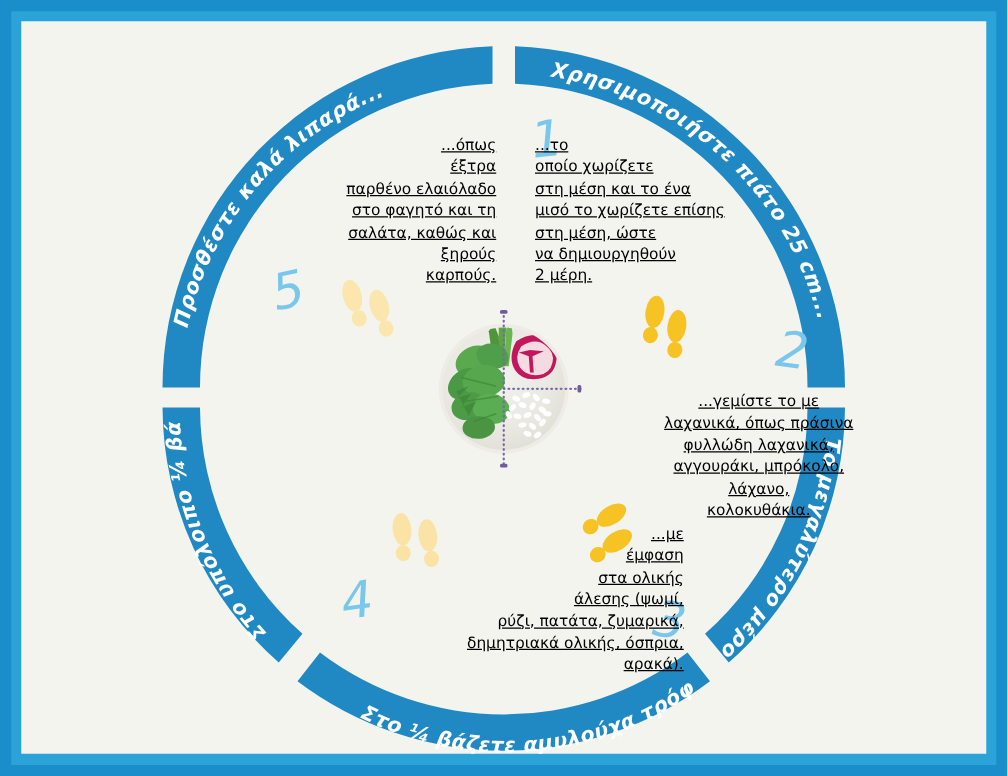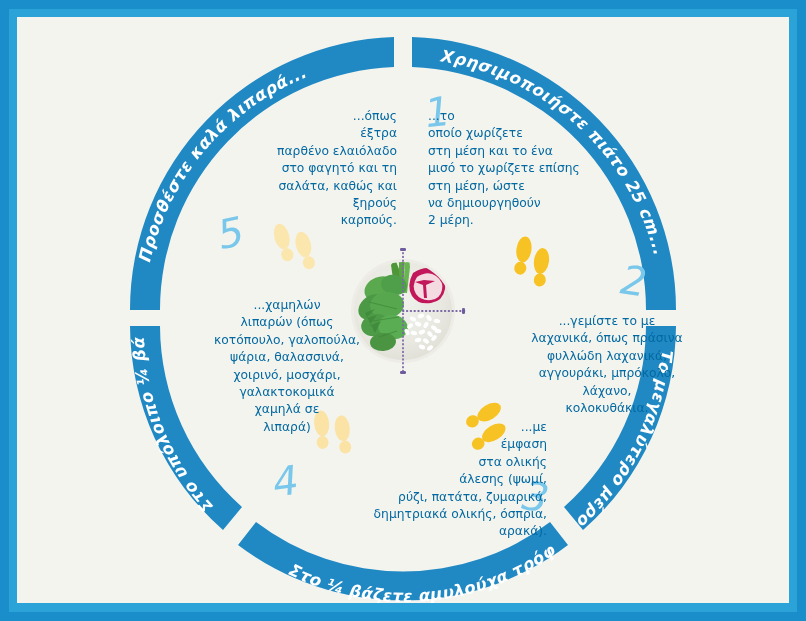--- a/index.html
+++ b/index.html
@@ -48,25 +48,26 @@
     position: absolute;
     left: 322px;
     top: 230px;
     width: 128px;
     height: 128px;
   }
 
   
   .txt {
     position: absolute;
-    color: #0369a1;
+    color: #000000;
     font-family: "DejaVu Sans", sans-serif;
     font-size: 12.3px;
     line-height: 17.4px;
     white-space: pre-line;
+    text-decoration: underline;
   }
   #txt-5 { left: 218px; top: 91px;  width: 162px; text-align: right; }
   #txt-1 { left: 411px; top: 91px;  width: 170px; text-align: left;  }
   #txt-2 { left: 490px; top: 296px; width: 200px; text-align: center;}
   #txt-3 { left: 300px; top: 402px; width: 230px; text-align: right;}
   #txt-4 { left: 170px; top: 280px; width: 200px; text-align: center;}
 
   
   .num {
     position: absolute;
@@ -302,23 +303,15 @@
 αγγουράκι, μπρόκολο,
 λάχανο,
 κολοκυθάκια.</div>
     <div class="txt" id="txt-3">...με
 έμφαση
 στα ολικής
 άλεσης (ψωμί,
 ρύζι, πατάτα, ζυμαρικά,
 δημητριακά ολικής, όσπρια,
 αρακά).</div>
-    <div class="txt" id="txt-4">...χαμηλών
-λιπαρών (όπως
-κοτόπουλο, γαλοπούλα,
-ψάρια, θαλασσινά,
-χοιρινό, μοσχάρι,
-γαλακτοκομικά
-χαμηλά σε
-λιπαρά)</div>
 
   </div>
 </div>
 
 </body></html>

